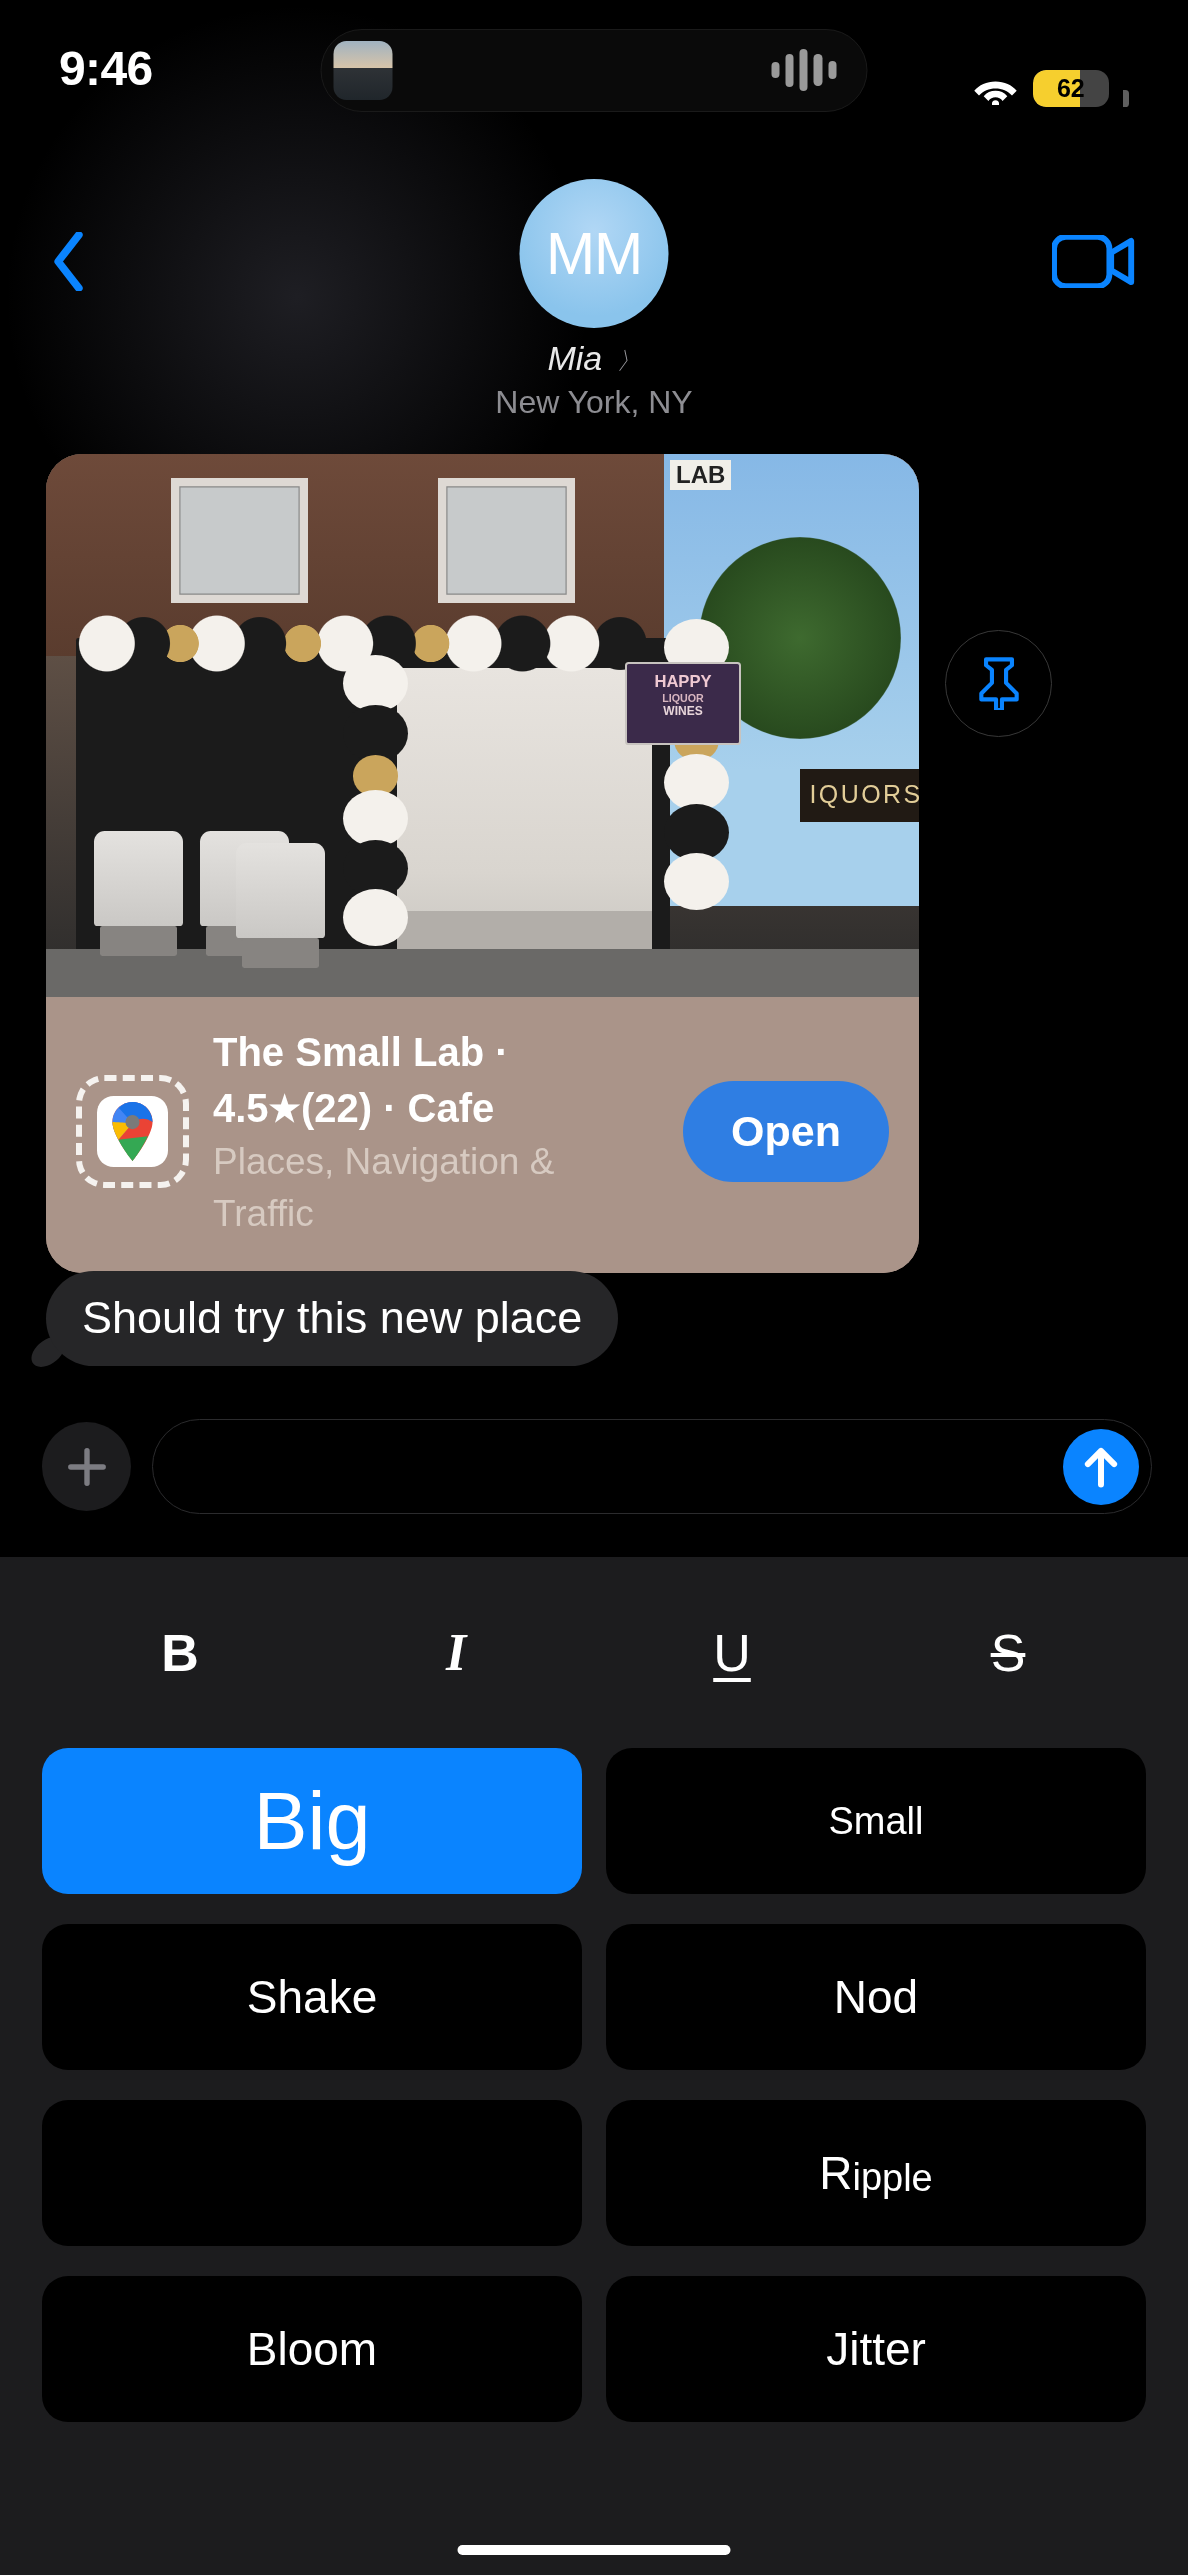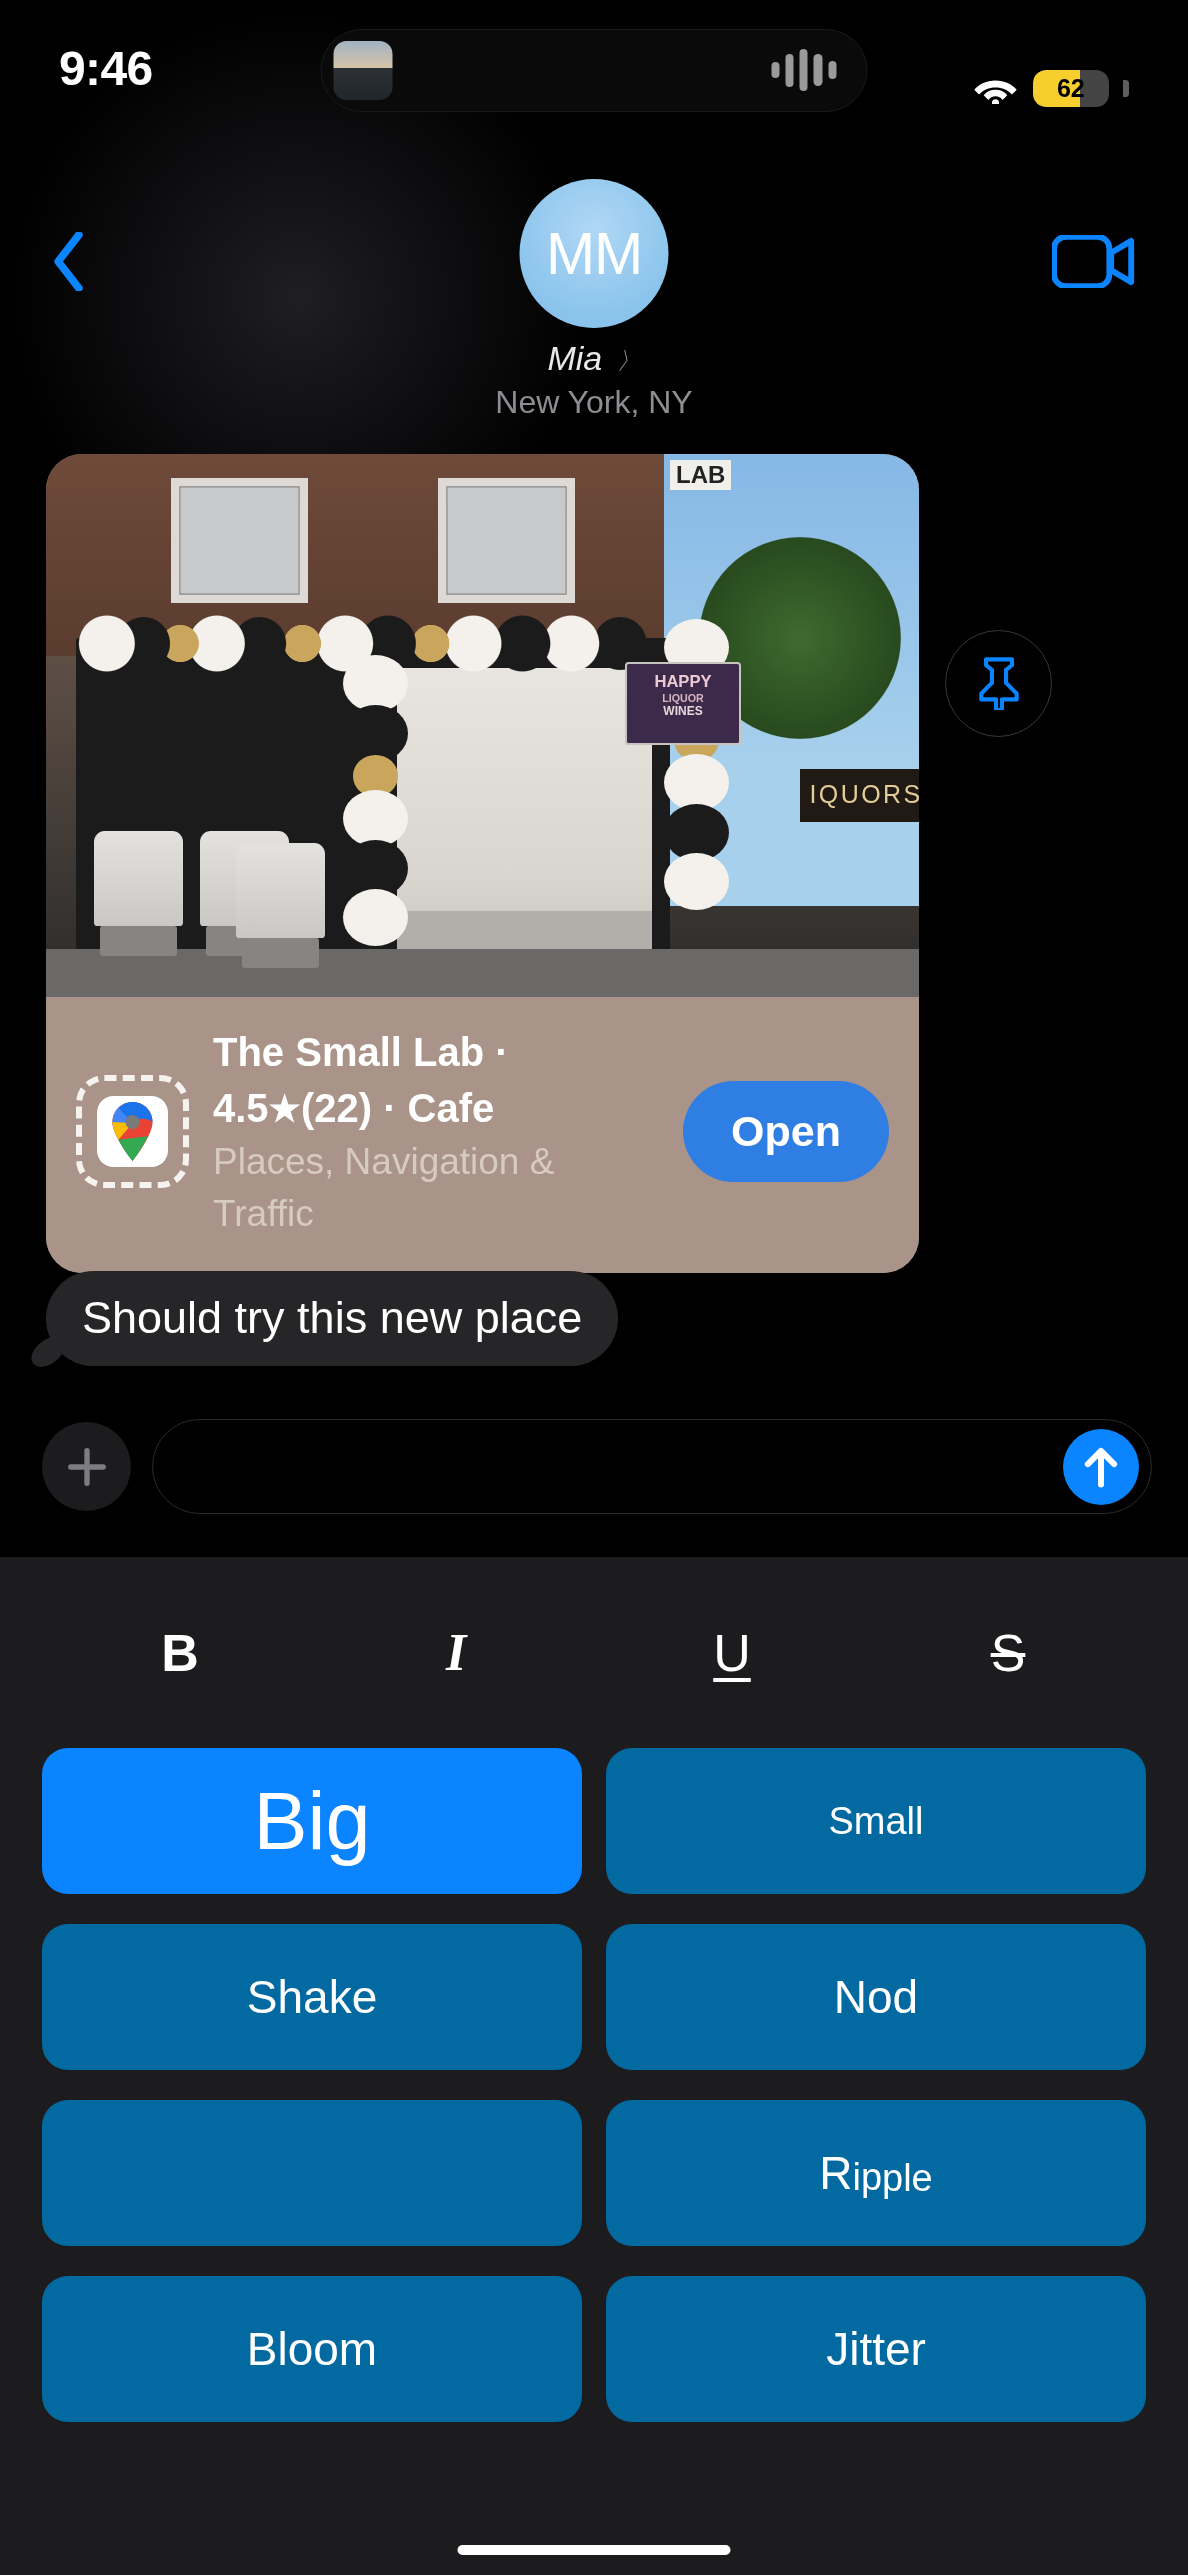--- a/index.html
+++ b/index.html
@@ -59,21 +59,21 @@
     display: flex; gap: 6px; align-items: center;
     padding-right: 18px;
   }
   .island-wave span {
     width: 8.3px;
     background: #9a9a9a;
     border-radius: 4.2px;
   }
   .status-right {
     display: flex;
-    align-items: center;
+    align-items: flex-end;
     gap: 15.4px;
     margin-top: 40px;
   }
   .wifi-icon svg { width: 43px; height: 33px; }
   .battery {
     position: relative;
     width: 76px; height: 37px;
     border-radius: 13px;
     background: #444;
     overflow: hidden;
@@ -462,21 +462,21 @@
   .style-und { text-decoration: underline; text-underline-offset: 7.1px; text-decoration-thickness: 4.2px; }
   .style-strike { text-decoration: line-through; text-decoration-thickness: 4.2px; }
 
   .effects-grid {
     display: grid;
     grid-template-columns: 1fr 1fr;
     gap: 30px 24px;
   }
   .effect-btn {
     height: 146px;
-    background: #0369a1;
+    background: #000000;
     border-radius: 26px;
     display: flex;
     align-items: center;
     justify-content: center;
     color: #fff;
     font-size: 46px;
   }
   .effect-btn.active {
     background: #0a84ff;
   }

